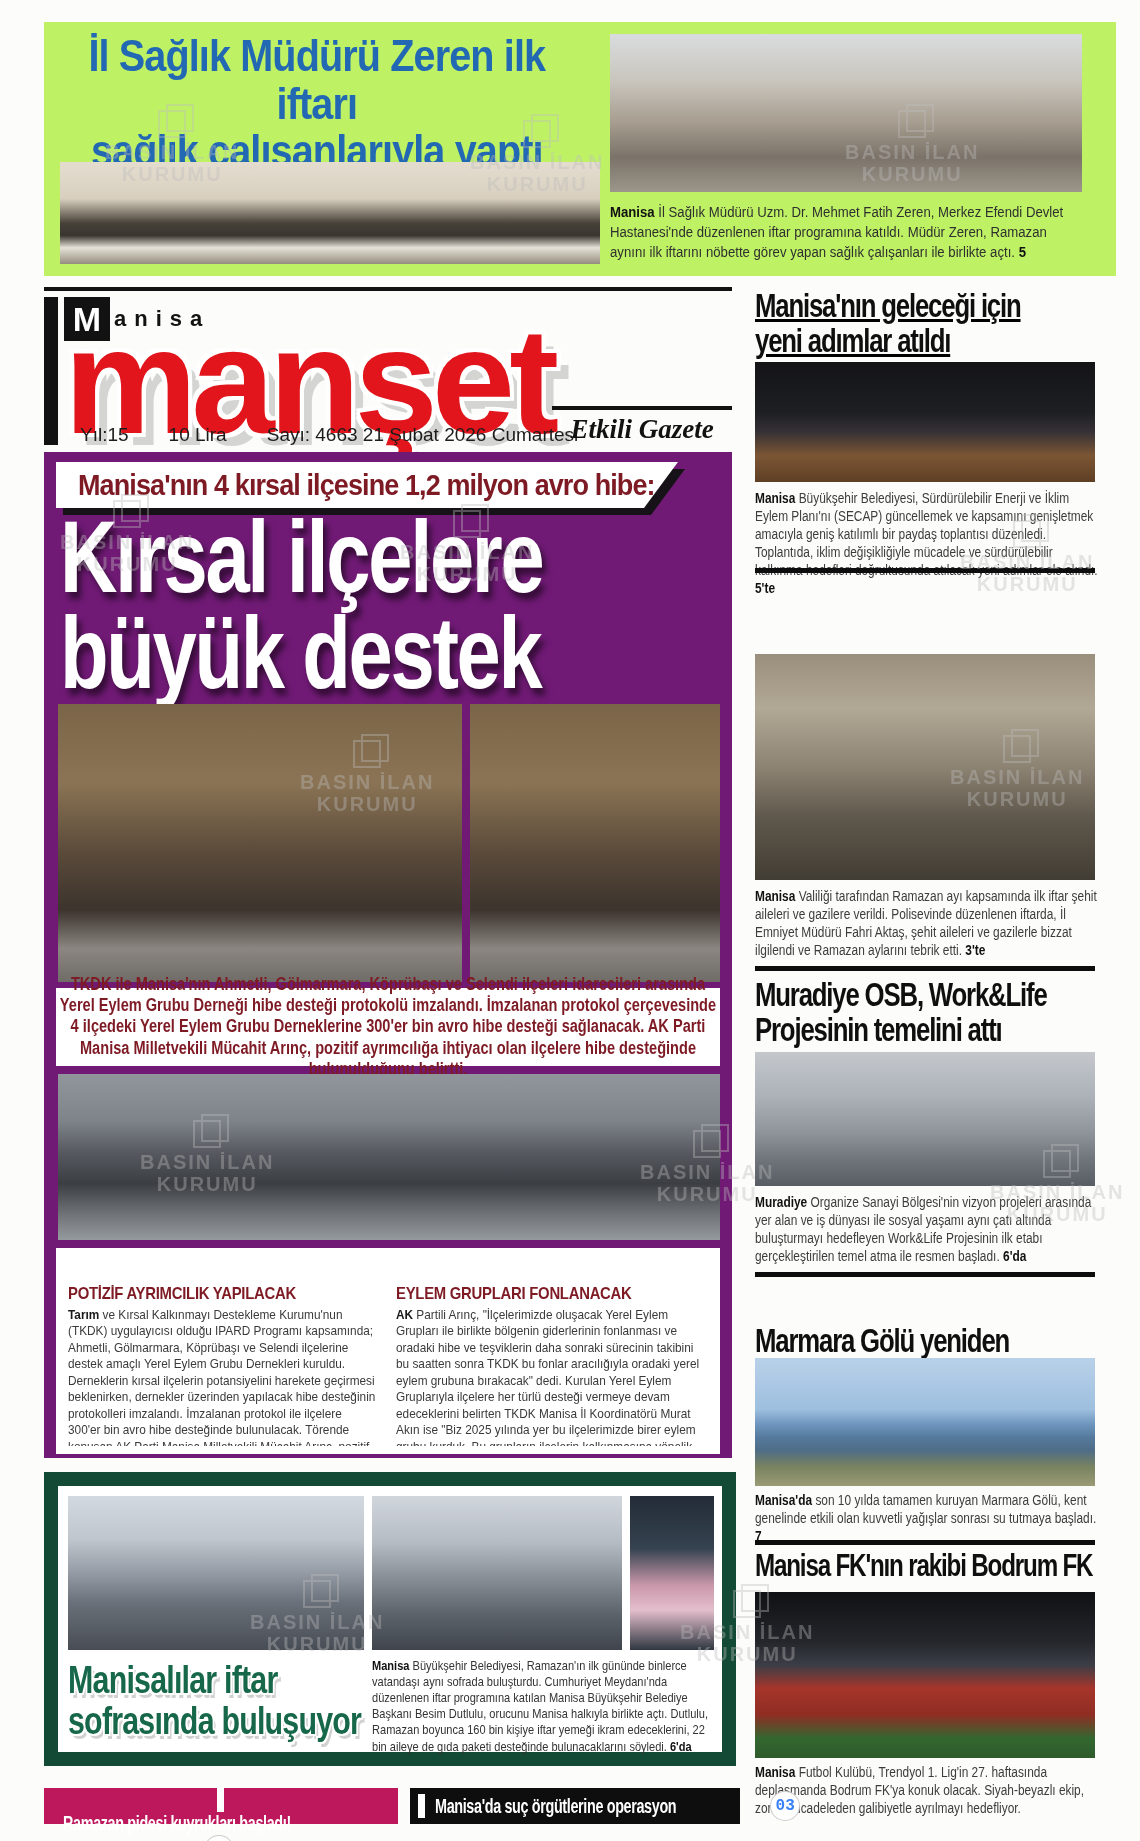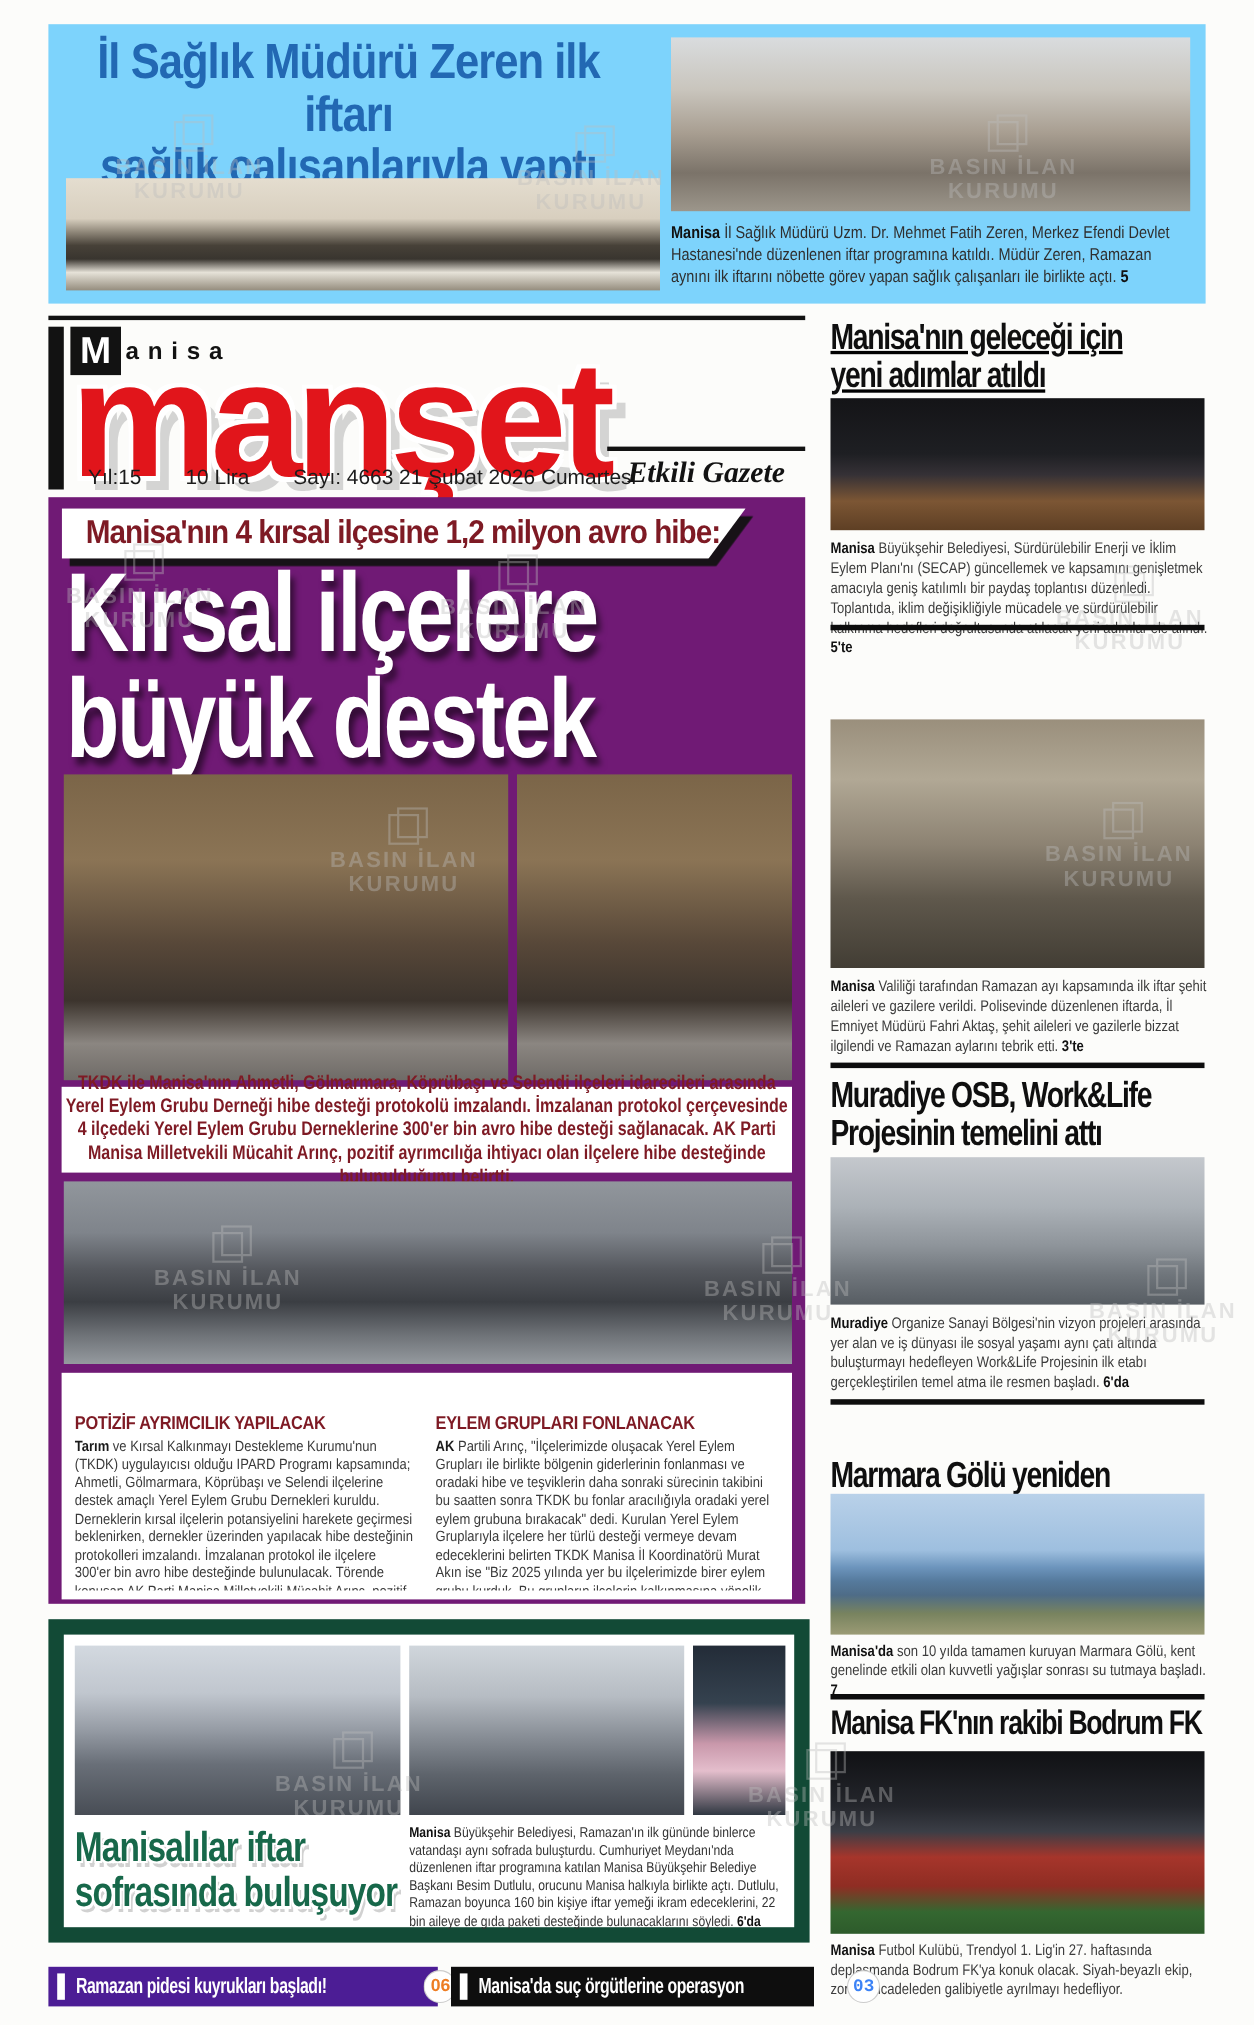--- a/index.html
+++ b/index.html
@@ -15,21 +15,21 @@
   .ph-constr{background:linear-gradient(180deg,#c4c8cd 0%,#abb1b7 34%,#8e949a 60%,#6f757b 80%,#575d63 100%);}
   .ph-lake{background:linear-gradient(180deg,#b9d1e9 0%,#9ebfdf 40%,#6d95bd 52%,#557a9d 62%,#4e6c87 72%,#78835f 85%,#9b9b75 100%);}
   .ph-fk{background:linear-gradient(180deg,#101114 0%,#24262c 30%,#3b3e46 44%,#a6352b 58%,#8f2d23 74%,#346730 88%,#2d5b2b 100%);}
   .ph-sign{background:linear-gradient(180deg,#7b6548 0%,#8b7455 28%,#584839 55%,#3c342d 74%,#8b8681 88%,#6f6b67 100%);}
   .ph-group{background:linear-gradient(180deg,#91969c 0%,#7f848b 28%,#55585e 48%,#3b3e43 66%,#6e7277 84%,#959a9f 100%);}
   .ph-tent{background:linear-gradient(180deg,#d3d9e0 0%,#c0c6ce 28%,#959ba4 50%,#696f78 70%,#484d55 100%);}
   .ph-serve{background:linear-gradient(180deg,#d0d6dc 0%,#b6bcc3 30%,#8b9199 52%,#5e646c 76%,#40454d 100%);}
   .ph-dancer{background:linear-gradient(180deg,#232c38 0%,#35424f 34%,#c998ab 58%,#e4becc 74%,#2f3741 100%);}
 
   
-  .top-story{left:44px;top:22px;width:1052px;height:254px;background:#7dd3fc;}
+  .top-story{left:44px;top:22px;width:1052px;height:254px;background:#bef264;padding-left:20px;}
   .ts-headline{position:absolute;left:0px;top:10px;width:620px;transform:scaleX(.88);transform-origin:0 0;
     text-align:center;color:#2268B3;font-weight:800;font-size:45px;line-height:1.06;letter-spacing:-1px;}
   .ts-caption{position:absolute;left:566px;top:180px;width:560px;transform:scaleX(.85);transform-origin:0 0;
     font-size:15.5px;line-height:1.28;color:#2f2f2f;}
   .ts-caption b{color:#111;}
 
   
   .mast-rule{left:44px;top:287px;width:688px;height:4px;background:#121212;}
   .mast-spine{left:44px;top:297px;width:14px;height:148px;background:#121212;}
   .mast-city{left:64px;top:297px;display:flex;align-items:center;}
@@ -79,21 +79,21 @@
   .g-hl{position:absolute;left:10px;top:174px;}
   .g-hline{font-size:38px;font-weight:800;color:#17684A;letter-spacing:-1px;line-height:1.08;white-space:nowrap;
     transform:scaleX(.8);transform-origin:0 0;
     text-shadow:-2px -2px 0 #fff,2px -2px 0 #fff,-2px 2px 0 #fff,2px 2px 0 #fff,4px 5px 0 rgba(0,0,0,.18);}
   .g-cap{position:absolute;left:314px;top:172px;width:404px;transform:scaleX(.85);transform-origin:0 0;
     font-size:13px;line-height:1.24;color:#333;}
   .g-cap b{color:#111;}
 
   
   .ticker{position:absolute;top:1788px;height:36px;display:flex;align-items:center;}
-  .ticker-orange{left:44px;width:354px;background:#4c1d95;}
+  .ticker-orange{left:44px;width:354px;background:#be185d;flex-direction:column;}
   .ticker-black{left:410px;width:330px;background:#0e0e0e;}
   .tick-bar{width:7px;height:24px;background:#fff;margin:0 10px 0 8px;flex:0 0 auto;}
   .tick-label{color:#fff;font-weight:800;font-size:20px;white-space:nowrap;letter-spacing:-.5px;
     transform:scaleX(.72);transform-origin:0 50%;flex:1 1 auto;}
   .tick-circle{flex:0 0 auto;width:28px;height:28px;border-radius:50%;background:#fff;margin-right:5px;
     display:flex;align-items:center;justify-content:center;font-weight:800;font-size:16px;border:1px solid rgba(0,0,0,.2);}
   .ticker-orange .tick-circle{color:#EE7D23;}
   .ticker-black .tick-circle{color:#3b82f6;font-family:Liberation Mono, monospace;}
 
   .fk-caption{position:absolute;left:755px;top:1764px;width:404px;transform:scaleX(.85);transform-origin:0 0;

